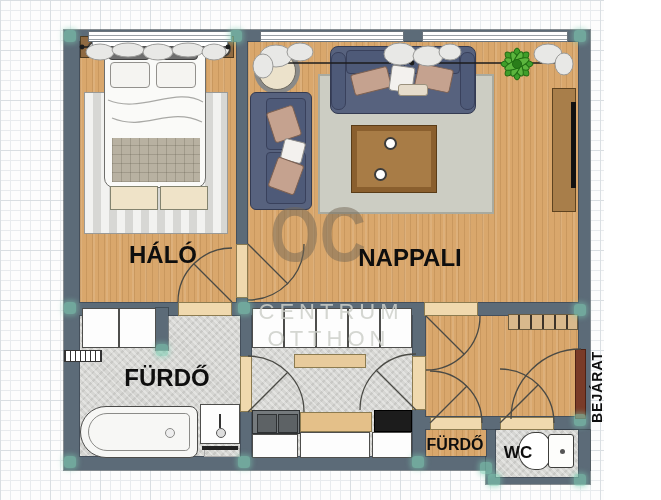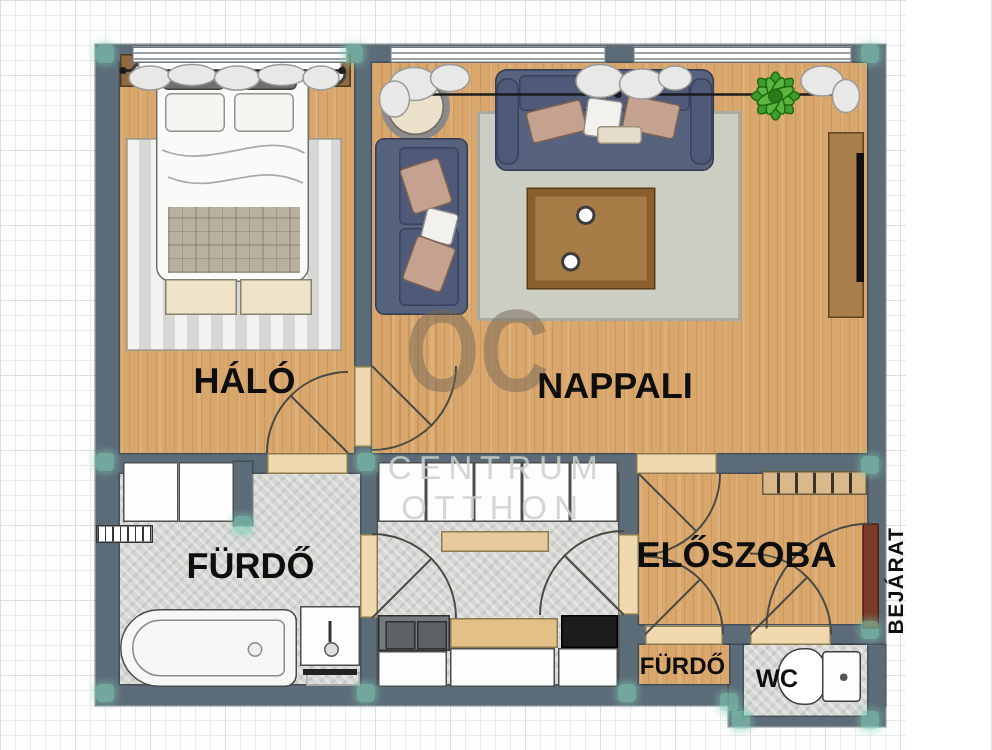--- a/index.html
+++ b/index.html
@@ -217,21 +217,20 @@
     </g>
   </svg>
 
   <div class="wm" style="left:318px;top:234px;font-size:78px;font-weight:700;color:rgba(115,104,86,.5);transform:translate(-50%,-50%) scaleX(.82);">OC</div>
   <div class="wm" style="left:329px;top:291px;font-size:22px;letter-spacing:5px;color:rgba(205,207,201,.85);margin-top:48px;">OTTHON</div>
   <div class="wm" style="left:331px;top:312px;font-size:22px;letter-spacing:5px;color:rgba(205,207,201,.85);">CENTRUM</div>
 
   <div class="lbl lbl-big" style="left:163px;top:255px;">HÁLÓ</div>
   <div class="lbl lbl-big" style="left:410px;top:258px;">NAPPALI</div>
   <div class="lbl lbl-big" style="left:167px;top:378px;">FÜRDŐ</div>
-  <div class="lbl lbl-big" style="left:491px;top:371px;">ELŐSZOBA</div>
   <div class="lbl lbl-small" style="left:455px;top:445px;">FÜRDŐ</div>
   <div class="lbl" style="left:518px;top:453px;font-size:17px;">WC</div>
   <div class="abs" style="left:589px;top:351px;height:72px;width:18px;z-index:13;writing-mode:vertical-rl;transform:rotate(180deg);font-size:14px;font-weight:700;color:#0e0e0e;text-align:center;letter-spacing:1px;">BEJÁRAT</div>
 
   <div class="marker" style="left:64px;top:30px;"></div>
   <div class="marker" style="left:230px;top:30px;"></div>
   <div class="marker" style="left:574px;top:30px;"></div>
   <div class="marker" style="left:64px;top:302px;"></div>
   <div class="marker" style="left:156px;top:344px;"></div>
   <div class="marker" style="left:64px;top:456px;"></div>

